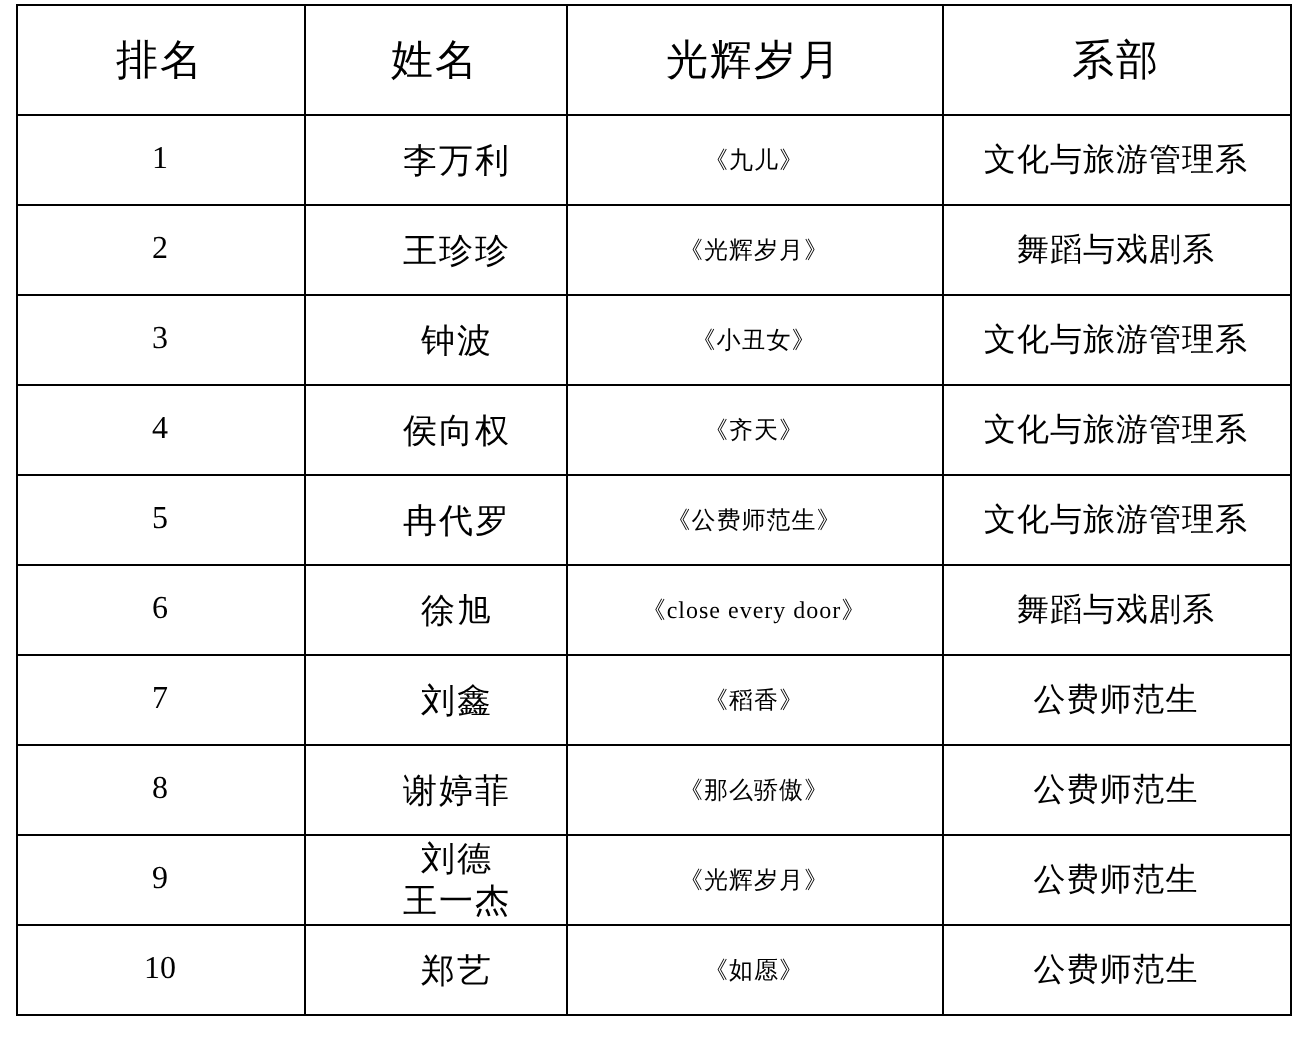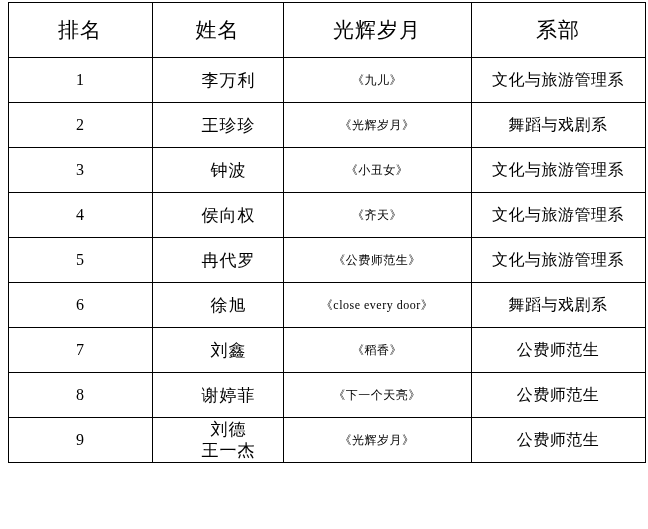--- a/index.html
+++ b/index.html
@@ -136,29 +136,35 @@
       </tr>
       <tr>
         <td class="cell-rank">7</td>
         <td class="cell-name">刘鑫</td>
         <td class="cell-song">《稻香》</td>
         <td class="cell-dept">公费师范生</td>
       </tr>
       <tr>
         <td class="cell-rank">8</td>
         <td class="cell-name">谢婷菲</td>
-        <td class="cell-song">《下一个天亮》</td>
+        <td class="cell-song">《那么骄傲》</td>
         <td class="cell-dept">公费师范生</td>
       </tr>
       <tr>
         <td class="cell-rank">9</td>
         <td class="cell-name">
           <span class="two-line">
             <span>刘德</span>
             <span>王一杰</span>
           </span>
         </td>
         <td class="cell-song">《光辉岁月》</td>
         <td class="cell-dept">公费师范生</td>
       </tr>
+      <tr>
+        <td class="cell-rank">10</td>
+        <td class="cell-name">郑艺</td>
+        <td class="cell-song">《如愿》</td>
+        <td class="cell-dept">公费师范生</td>
+      </tr>
     </tbody>
   </table>
 </div>
 
 </body></html>

